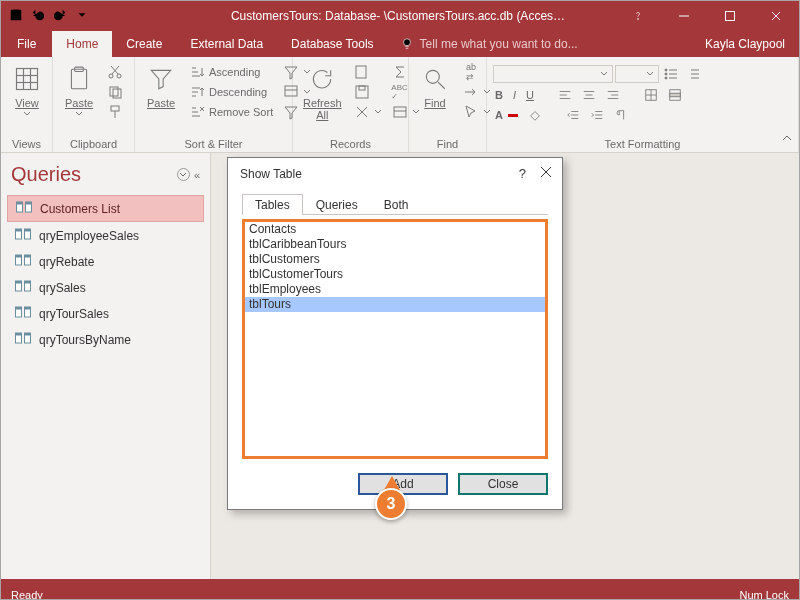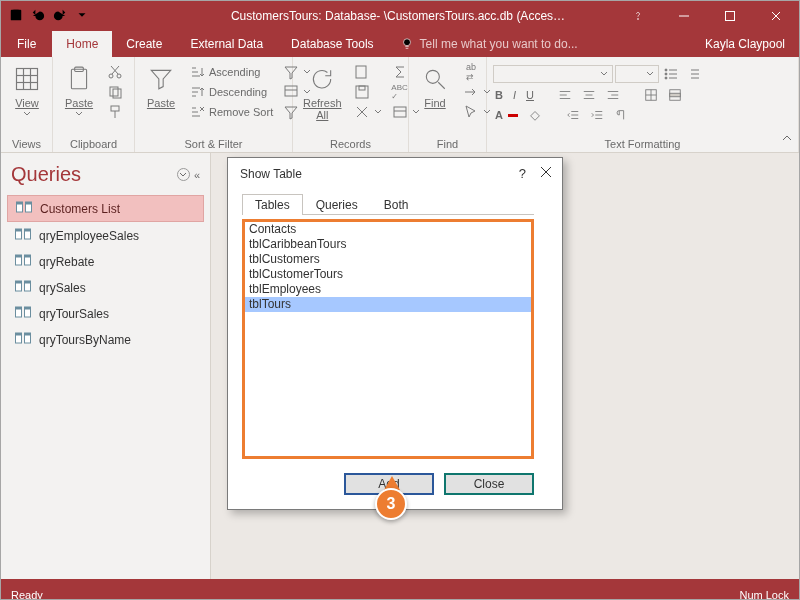--- a/index.html
+++ b/index.html
@@ -39,21 +39,21 @@
   .nav-title { color:#a4373a; font-size:20px; font-family: "Segoe UI Light","Segoe UI",sans-serif; }
   .nav-head-icons { display:flex; gap:4px; align-items:center; color:#6a6a6a; font-size:11px; }
   .nav-item { display:flex; align-items:center; gap:8px; padding:4px 8px; font-size:12px; color:#333; margin:1px 2px; }
   .nav-item.selected { background:#f2c0bf; border:1px solid #e0a5a3; color:#5a1f1e; }
   .nav-item .qicon svg { width:16px; height:14px; }
   .work { flex:1; background:#ece8e4; position:relative; }
   
   .dialog { position:absolute; left:16px; top:4px; width:336px; background:#fff; border:1px solid #7a7a7a; box-shadow:4px 4px 8px rgba(0,0,0,0.25); font-size:12px; color:#333; }
   .dlg-title { display:flex; align-items:center; justify-content:space-between; padding:8px 10px 6px 12px; font-size:12px; }
   .dlg-title .controls { display:flex; gap:14px; align-items:center; }
-  .dlg-body { padding:6px 28px 14px 14px; }
+  .dlg-body { padding:6px 14px 14px 14px; }
   .tabs { display:flex; border-bottom:1px solid #c8c4bf; margin-bottom:4px; }
   .tab { padding:3px 12px; border:1px solid transparent; border-bottom:none; position:relative; top:1px; font-size:12px; }
   .tab.active { background:#fff; border-color:#c8c4bf; }
   .listbox { border:3px solid #ed7d31; height:240px; overflow:hidden; font-size:12px; }
   .listbox .opt { padding:0px 4px; line-height:15px; }
   .listbox .opt.sel { background:#a6c8ff; }
   .dlg-buttons { display:flex; justify-content:flex-end; gap:10px; margin-top:14px; }
   .btn { width:90px; height:22px; border:2px solid #0f766e; background:#e1e1e1; font-size:12px; display:flex; align-items:center; justify-content:center; }
   .btn.primary { border:2px solid #2b579a; background:#e1e1e1; }
   

